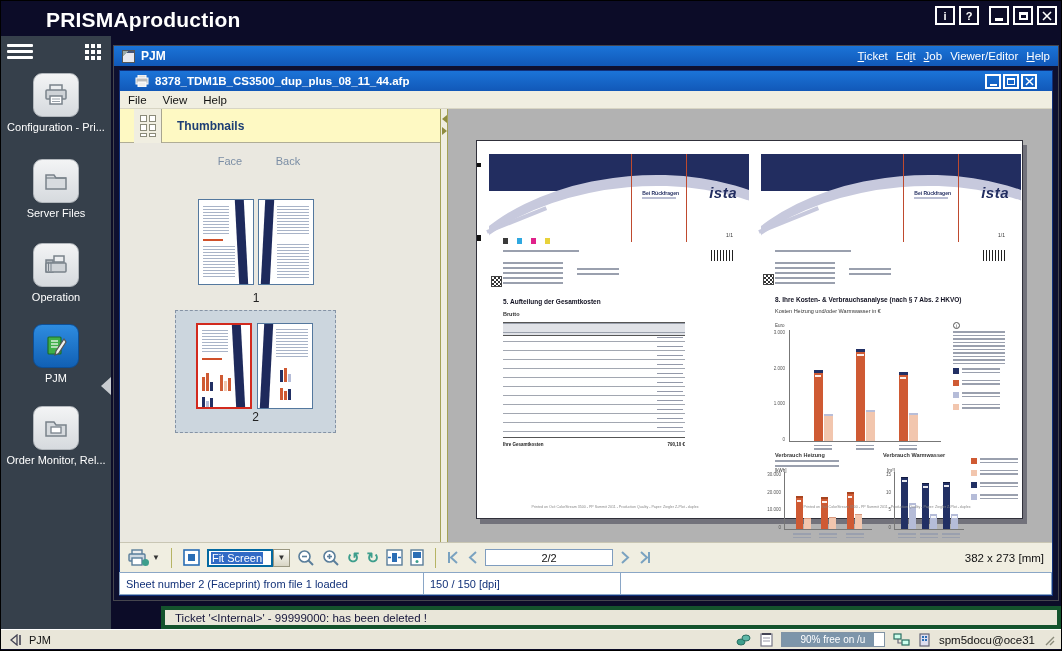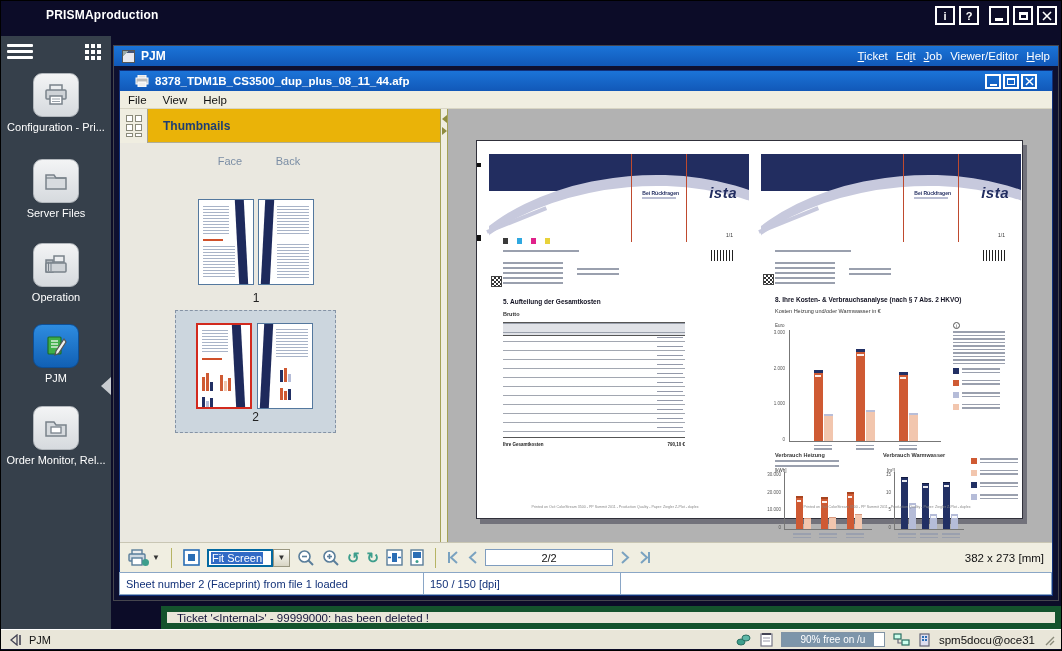--- a/index.html
+++ b/index.html
@@ -2,21 +2,21 @@
 <html><head>
 <meta charset="utf-8">
 <style>
   * { margin:0; padding:0; box-sizing:border-box; }
   html,body { background:#000; }
   body { font-family:"Liberation Sans", sans-serif; }
   #app { position:relative; width:1062px; height:651px; background:#0c0c28; overflow:hidden; border:1px solid #000; }
 
   
   .titlebar { position:absolute; left:0; top:0; width:1062px; height:35px; background:#0c0c28; }
-  .app-title { position:absolute; left:45px; top:7px; color:#fff; font-size:12px; font-weight:bold; letter-spacing:.2px; }
+  .app-title { position:absolute; left:45px; top:7px; color:#fff; font-size:21px; font-weight:bold; letter-spacing:.2px; }
   .tb-btns { position:absolute; right:6px; top:5px; display:flex; gap:4px; }
   .wbtn { width:20px; height:19px; border:2px solid #fff; color:#fff; font-weight:bold; font-size:11px;
           display:flex; align-items:center; justify-content:center; background:transparent; }
   .wbtn.gap { margin-left:6px; }
   .glyph-min { width:8px; height:3px; background:#fff; margin-top:8px; }
   .glyph-max { width:9px; height:8px; border:2px solid #fff; border-top-width:3px; }
 
   
   .sidebar { position:absolute; left:0; top:35px; width:110px; height:593px; background:#36404b; }
   .hamburger { position:absolute; left:6px; top:8px; width:26px; height:18px; cursor:pointer; }
@@ -53,21 +53,21 @@
   .vbtn { width:16px; height:15px; border:2px solid #fff; display:flex; align-items:center; justify-content:center; background:transparent; }
   .vbtn .glyph-min { width:7px; height:2px; margin-top:7px; }
   .vbtn .glyph-max { width:8px; height:7px; border-width:1px; border-top-width:2px; }
   .v-menubar { height:18px; background:#f0eee1; display:flex; align-items:center; gap:16px; padding:0 8px; font-size:11.5px; color:#111; border-bottom:1px solid #d8d5c4; flex:0 0 auto; }
   .v-menubar span { cursor:pointer; }
 
   .v-content { flex:1 1 auto; display:flex; min-height:0; }
 
   
   .thumb-panel { width:320px; flex:0 0 auto; background:#eae8e0; position:relative; }
-  .tp-header { position:absolute; left:0; top:0; right:0; height:34px; background:#eab308; border-bottom:1px solid #b0ad96; display:flex; }
+  .tp-header { position:absolute; left:0; top:0; right:0; height:34px; background:#fef9c3; border-bottom:1px solid #b0ad96; display:flex;padding-left:14px; }
   .tp-hicon { width:28px; height:34px; background:#f0eee1; border-right:1px solid #a8a590; display:flex; align-items:center; justify-content:center; cursor:pointer; }
   .tp-grid { display:grid; grid-template-columns:7px 7px; grid-template-rows:7px 7px 4px; gap:2px; }
   .tp-grid div { border:1.5px solid #8a8a7a; background:#fff; }
   .tp-title { color:#1d3e74; font-weight:bold; font-size:12px; align-self:center; margin-left:15px; }
   .tp-cols { position:absolute; top:46px; left:0; width:100%; font-size:11px; color:#7b8ea5; }
   .tp-col-face { position:absolute; left:88px; width:44px; text-align:center; }
   .tp-col-back { position:absolute; left:146px; width:44px; text-align:center; }
 
   .trow1 { position:absolute; left:78px; top:90px; width:116px; }
   .tsel  { position:absolute; left:55px; top:201px; width:161px; height:123px; background:#ccd6de; border:1px dashed #8593a5; }
@@ -169,21 +169,21 @@
   .pagefield { width:128px; height:17px; border:1px solid #7f9dbf; background:#fff; font-size:11px; color:#111; display:flex; align-items:center; justify-content:center; }
   .dims { margin-left:auto; font-size:11.5px; color:#111; white-space:nowrap; }
   .navic { stroke:#7aa2c0; stroke-width:2; fill:none; }
 
   
   .v-statusbar { height:23px; flex:0 0 auto; background:#fff; display:flex; }
   .vs-cell { border:1px solid #8aa6c6; background:#fff; color:#123178; font-size:11px; display:flex; align-items:center; padding:0 6px; margin-left:-1px; white-space:nowrap; overflow:hidden; }
   .vs-1 { width:305px; } .vs-2 { width:226px; } .vs-3 { width:198px; } .vs-4 { flex:1; }
 
   
-  .message-bar { position:absolute; left:160px; top:605px; width:900px; height:23px; background:#e9e6d9; border:6px solid #14532d; display:flex; align-items:center; padding:0 10px; font-size:11.5px; color:#15153a; }
+  .message-bar { position:absolute; left:160px; top:605px; width:900px; height:23px; background:#e9e6d9; border:4px solid #14532d; display:flex; align-items:center; padding:0 10px; font-size:11.5px; color:#15153a; }
   .app-statusbar { position:absolute; left:0; top:628px; width:1062px; height:20px; background:#e9e6d9; border-top:1px solid #fff; display:flex; align-items:center; padding:0 8px; }
   .as-module { font-size:11px; color:#111; margin-left:6px; }
   .as-right { margin-left:auto; display:flex; align-items:center; gap:8px; }
   .disk { width:104px; height:15px; border:1px solid #8193a5; background:#fff; position:relative; }
   .disk-fill { position:absolute; left:0; top:0; bottom:0; width:90%; background:#7d95aa; }
   .disk-text { position:absolute; inset:0; display:flex; align-items:center; justify-content:center; color:#fff; font-size:10px; }
   .as-user { font-size:11.5px; color:#111; }
   .bottom-edge { position:absolute; left:0; top:648px; width:1062px; height:3px; background:#0c0c28; }
 </style>
 </head>

